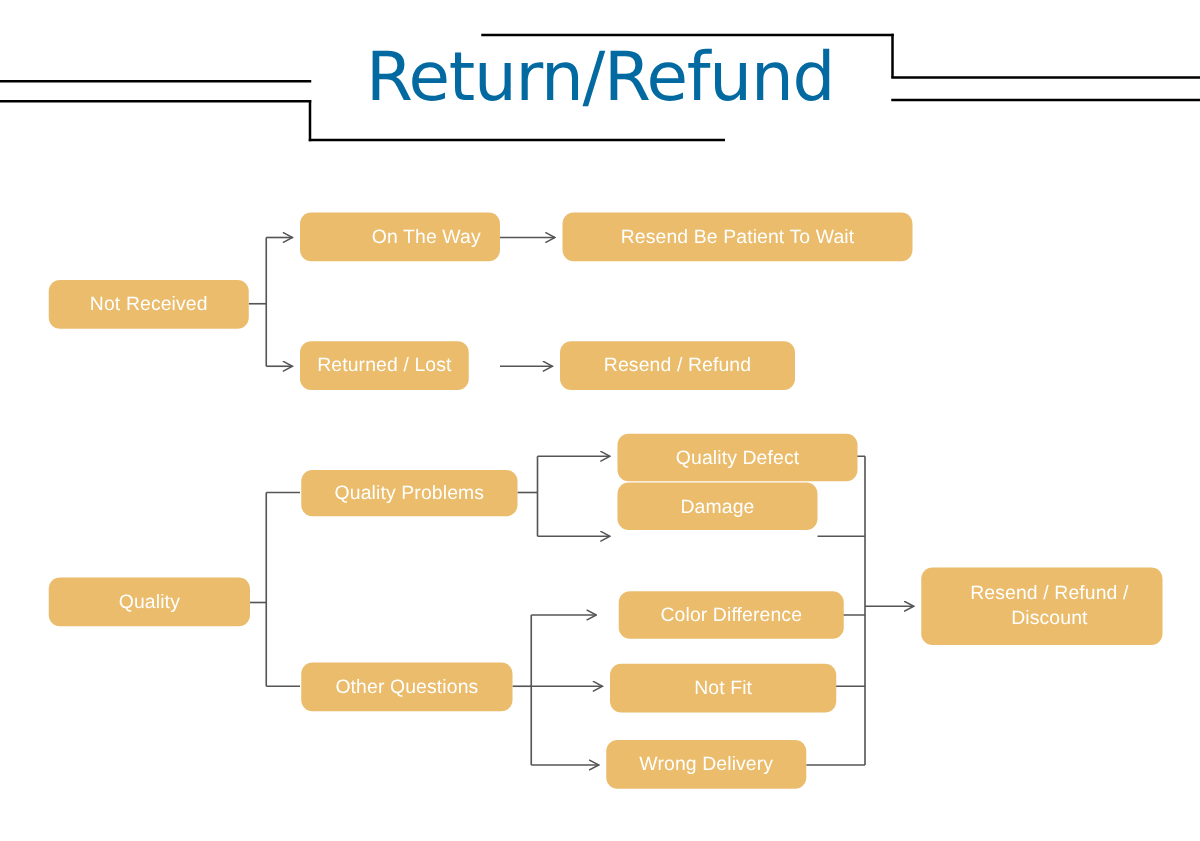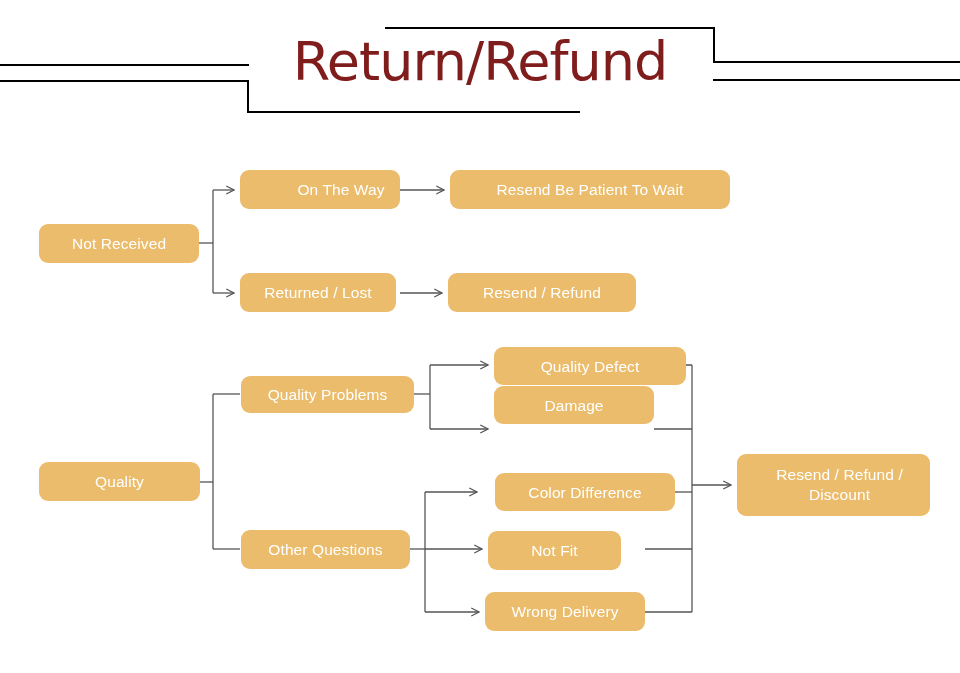--- a/index.html
+++ b/index.html
@@ -32,21 +32,21 @@
   .title-text {
     position: absolute;
     left: 0;
     top: 28px;
     width: 960px;
     text-align: center;
     font-family: "DejaVu Sans", sans-serif;
     font-size: 54px;
     font-weight: 400;
     letter-spacing: -1px;
-    color: #7f1d1d;
+    color: #0369a1;
     line-height: 68px;
     white-space: nowrap;
   }
   .deco {
     position: absolute;
     background: #000000;
   }
   .deco-h { height: 2px; }
   .deco-v { width: 2px; }
 
@@ -127,36 +127,36 @@
     <path d="M 692 485 L 731 485" marker-end="url(#arw)"></path>
   </g>
 </svg>
 
 <div class="node" style="left:39px; top:224px; width:160px; height:39px;">Not Received</div>
 
 <div class="node" style="left:240px; top:170px; width:160px; height:39px;padding-left:48px;">On The Way</div>
 
 <div class="node" style="left:450px; top:170px; width:280px; height:39px;">Resend Be Patient To Wait</div>
 
-<div class="node" style="left:240px; top:273px; width:156px; height:39px;">Returned / Lost</div>
+<div class="node" style="left:240px; top:273px; width:135px; height:39px;">Returned / Lost</div>
 
 <div class="node" style="left:448px; top:273px; width:188px; height:39px;">Resend / Refund</div>
 
 <div class="node" style="left:39px; top:462px; width:161px; height:39px;">Quality</div>
 
 <div class="node" style="left:241px; top:376px; width:173px; height:37px;">Quality Problems</div>
 
 <div class="node" style="left:241px; top:530px; width:169px; height:39px;">Other Questions</div>
 
 <div class="node" style="left:494px; top:347px; width:192px; height:38px;">Quality Defect</div>
 
 <div class="node" style="left:494px; top:386px; width:160px; height:38px;">Damage</div>
 
 <div class="node" style="left:483px; top:473px; width:180px; height:38px;margin-left:12px;">Color Difference</div>
 
-<div class="node" style="left:488px; top:531px; width:133px; height:39px;">Not Fit</div>
+<div class="node" style="left:488px; top:531px; width:181px; height:39px;">Not Fit</div>
 
 <div class="node" style="left:485px; top:592px; width:160px; height:39px;">Wrong Delivery</div>
 
 <div class="node two-line" style="left:737px; top:454px; width:193px; height:62px; flex-direction:column;padding-left:18px;">
   <span>Resend / Refund /</span>
   <span>Discount</span>
 </div>
 
 </body></html>

